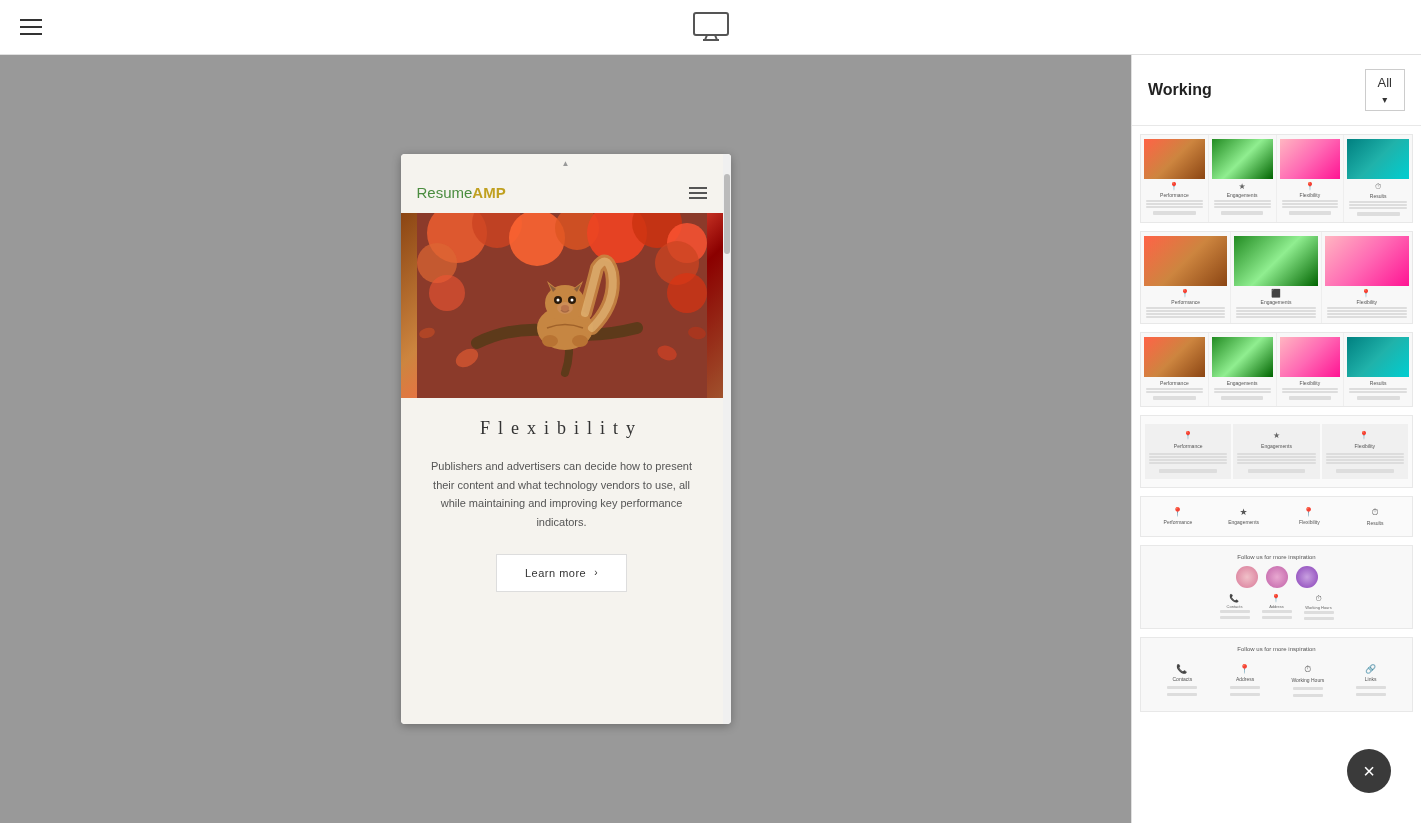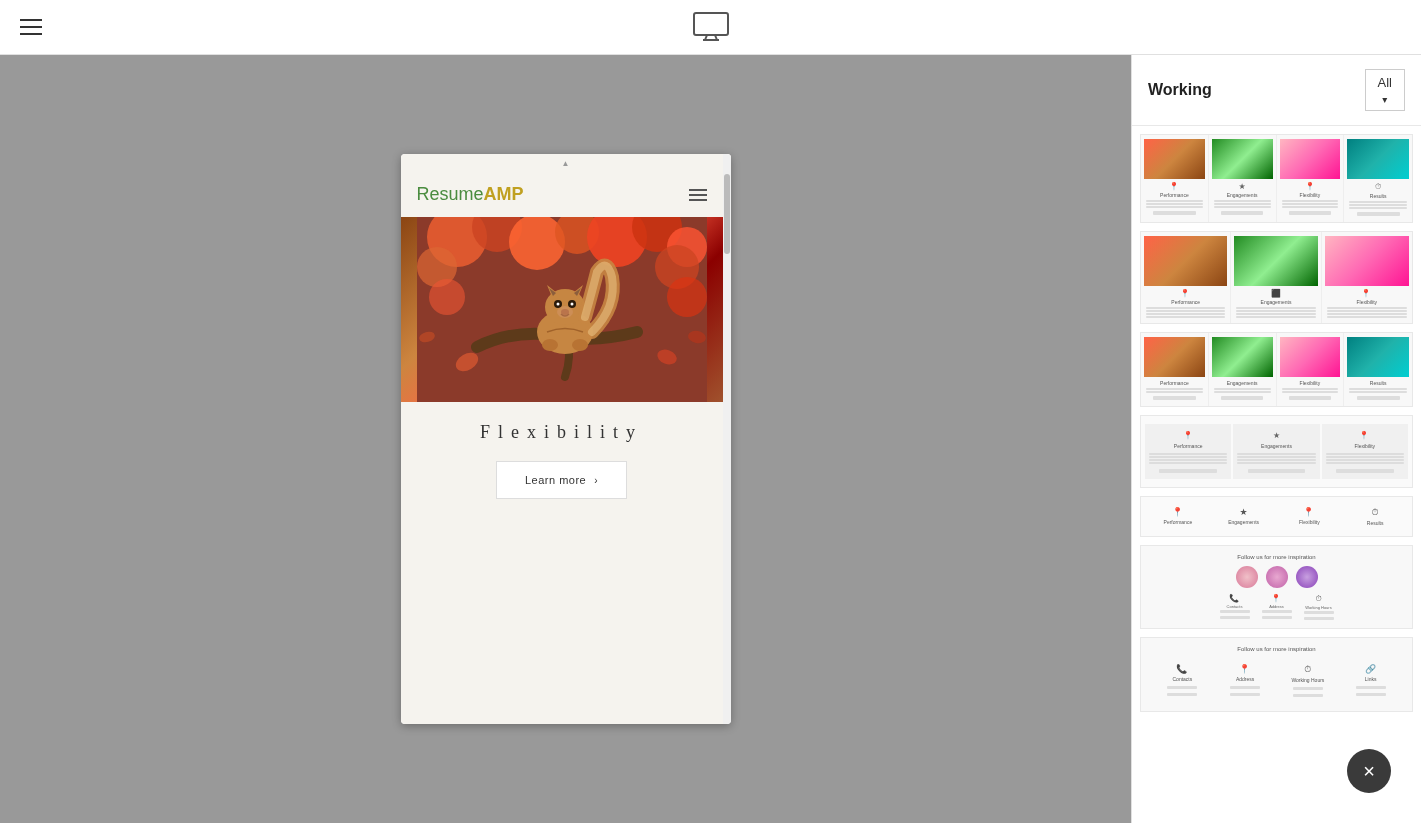--- a/index.html
+++ b/index.html
@@ -95,21 +95,21 @@
 
     
     .mobile-nav {
       display: flex;
       justify-content: space-between;
       align-items: center;
       padding: 12px 16px;
       background: #f5f3ee;
     }
     .mobile-logo {
-      font-size: 18px;
+      font-size: 15px;
       font-weight: 400;
     }
     .mobile-logo span.resume { color: #4a8c3f; }
     .mobile-logo span.amp { color: #c0a020; font-weight: bold; }
     .mobile-hamburger {
       display: flex;
       flex-direction: column;
       gap: 3px;
     }
     .mobile-hamburger span {
@@ -511,20 +511,21 @@
 
               <ellipse cx="50" cy="145" rx="12" ry="8" fill="#ff6633" opacity="0.5" transform="rotate(-30 50 145)"></ellipse>
               <ellipse cx="250" cy="140" rx="10" ry="7" fill="#ee4422" opacity="0.5" transform="rotate(20 250 140)"></ellipse>
               <ellipse cx="10" cy="120" rx="8" ry="5" fill="#dd5522" opacity="0.45" transform="rotate(-15 10 120)"></ellipse>
               <ellipse cx="280" cy="120" rx="9" ry="6" fill="#cc3311" opacity="0.45" transform="rotate(10 280 120)"></ellipse>
             </svg>
           </div>
 
           <div class="mobile-text">
             <div class="mobile-title">Flexibility</div>
+            <div class="mobile-desc">Publishers and advertisers can decide how to present their content and what technology vendors to use, all while maintaining and improving key performance indicators.</div>
             <button class="mobile-btn">
               <span>Learn more</span>
               <span class="mobile-btn-arrow">›</span>
             </button>
           </div>
         </div>
 
         <div class="mobile-scrollbar">
           <div class="mobile-scrollbar-thumb"></div>
         </div>

